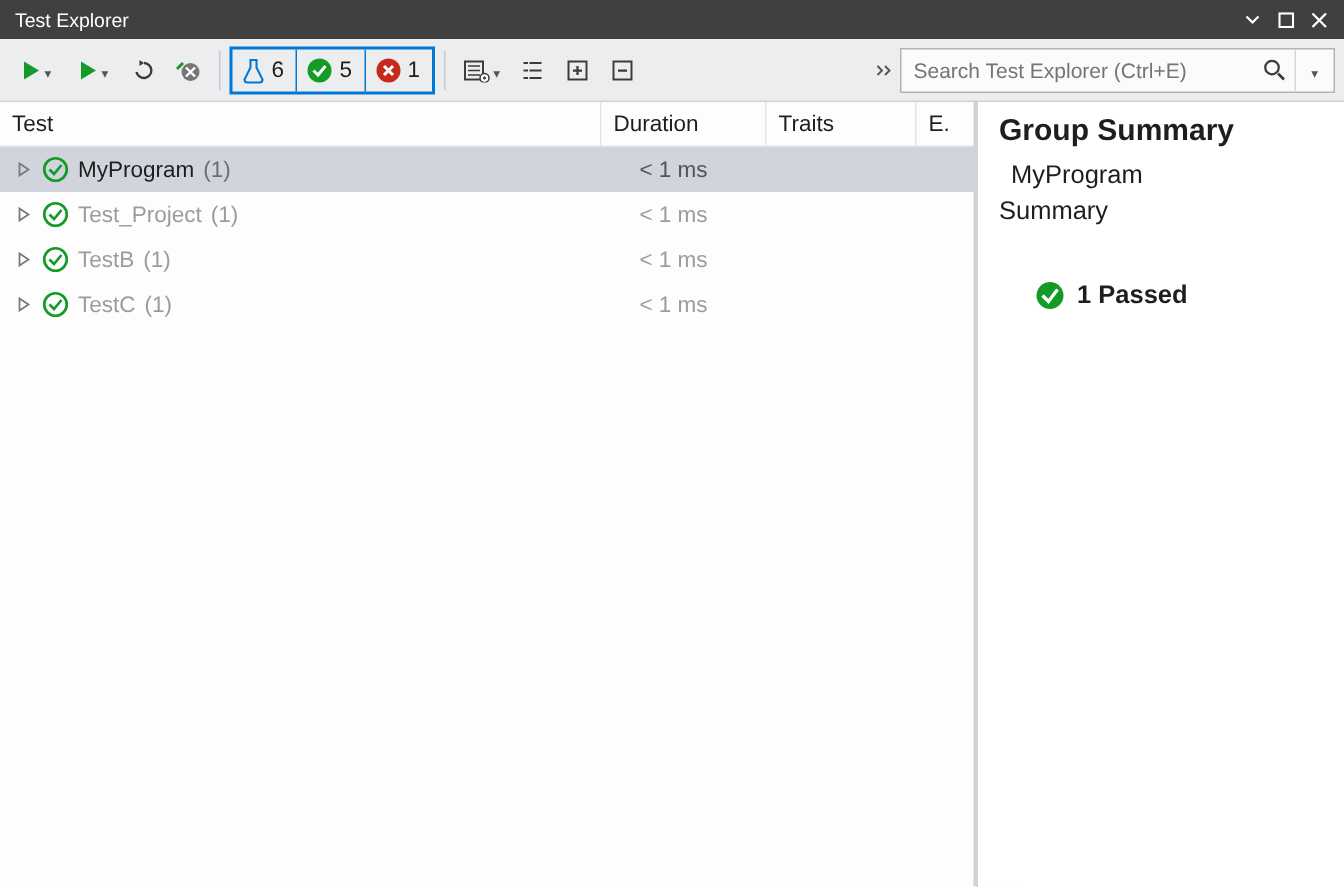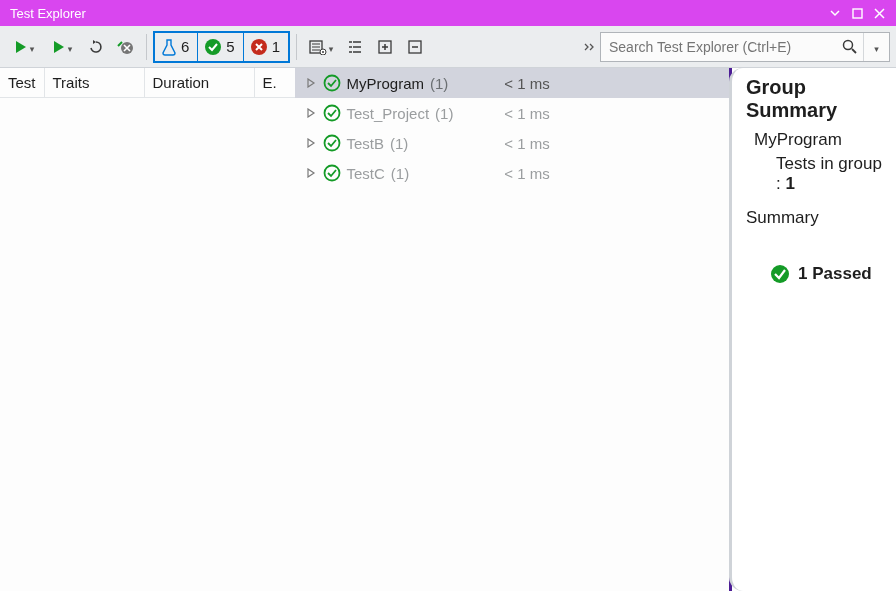--- a/index.html
+++ b/index.html
@@ -1,20 +1,20 @@
 <!DOCTYPE html>
 <html><head>
 <meta charset="utf-8">
 <style>
   * { box-sizing: border-box; font-family: "Segoe UI", Arial, sans-serif; }
   html, body { margin:0; padding:0; width:896px; height:591px; overflow:hidden; }
   body { background:#fff; color:#1e1e1e; font-size:14px; }
 
   
-  .titlebar { height:26px; background:#d946ef; color:#fff; display:flex; align-items:center; padding:0 6px 0 10px; font-size:13px; }
+  .titlebar { height:26px; background:#404040; color:#fff; display:flex; align-items:center; padding:0 6px 0 10px; font-size:13px; }
   .titlebar .spacer { flex:1; }
   .titlebar .winbtn { width:22px; height:22px; display:flex; align-items:center; justify-content:center; cursor:pointer; }
   .titlebar svg { stroke:#fff; fill:none; }
 
   
   .toolbar { height:42px; background:#ebedef; border-bottom:1px solid #cfd3d8; display:flex; align-items:center; padding:0 6px; gap:2px; }
   .tool { height:30px; min-width:28px; display:flex; align-items:center; justify-content:center; padding:0 3px; cursor:pointer; border:1px solid transparent; }
   .tool.drop { min-width:36px; gap:2px; }
   .sep { width:1px; height:26px; background:#c5c8cc; margin:0 4px; }
 
@@ -26,21 +26,21 @@
 
   .search-wrap { display:flex; align-items:center; border:1px solid #b0b4b9; height:30px; width:290px; background:#fbfbfb; }
   .search-wrap input { flex:1; border:none; outline:none; background:transparent; padding:0 8px; font-size:14px; color:#4d7c0f; }
   .search-wrap .sbtn { width:26px; height:28px; display:flex; align-items:center; justify-content:center; cursor:pointer; }
   .search-wrap .sbtn + .sbtn { border-left:1px solid #d5d8db; }
 
   
   .main { display:flex; height:calc(591px - 26px - 42px); }
 
   
-  .tree-panel { width:732px; display:flex; flex-direction:row; border-right:3px solid #4c1d95; background:#fdfdfd; }
+  .tree-panel { width:652px; display:flex; flex-direction:column; border-right:1px solid #4c1d95; background:#fdfdfd; }
   .tree-header { height:30px; display:flex; border-bottom:1px solid #e2e5e8; }
   .th-cell { display:flex; align-items:center; padding:0 8px; font-size:15px; color:#1e1e1e; border-right:1px solid #e2e5e8; }
   .th-test { flex:1; }
   .th-duration { width:110px; }
   .th-traits { width:100px; }
   .th-error { width:40px; border-right:none; }
 
   .tree-body { flex:1; overflow:auto; }
   .tree-row { height:30px; display:flex; align-items:center; font-size:15px; }
   .tree-row.selected { background:#d2d4dd; }
@@ -48,21 +48,21 @@
   .tree-row .rexp { width:20px; display:flex; align-items:center; justify-content:center; margin-left:6px; cursor:pointer; }
   .tree-row .ricon { width:22px; display:flex; align-items:center; justify-content:center; }
   .tree-row .rname { margin-left:4px; }
   .tree-row .rcount { margin-left:6px; color:#6b6f72; }
   .tree-row .rspacer { flex:1; }
   .tree-row .rdur { width:110px; text-align:center; padding-right:14px; color:#545454; }
   .tree-row .rtraits { width:100px; }
   .tree-row .rerr { width:40px; }
 
   
-  .summary-panel { flex:1; padding:8px 12px 0 14px; border-left:3px solid #cfd3d8; margin-left:-3px;border-radius:14px; }
+  .summary-panel { flex:1; padding:8px 12px 0 14px; border-left:3px solid #cfd3d8; margin-left:-3px; }
   .summary-panel h2 { margin:0 0 8px 0; font-size:20px; font-weight:600; }
   .summary-panel .grp-name { font-size:17px; margin:2px 0 4px 8px; }
   .summary-panel .grp-row { font-size:17px; margin:0 0 14px 30px; }
   .summary-panel .outcomes { font-size:17px; margin:0 0 6px 0; }
   .summary-panel .outcome-row { display:flex; align-items:center; gap:8px; margin-left:24px; font-size:17px;margin-top:36px; }
 
   .bold { font-weight:600; }
 
   
   .chev-down::before { content:"▾"; font-size:9px; color:#555; }
@@ -187,22 +187,22 @@
     <div class="sbtn">
       <span class="chev-down"></span>
     </div>
   </div>
 </div>
 
 <div class="main">
   <div class="tree-panel">
     <div class="tree-header">
       <div class="th-cell th-test">Test</div>
+      <div class="th-cell th-duration">Duration</div>
       <div class="th-cell th-traits">Traits</div>
-      <div class="th-cell th-duration">Duration</div>
       <div class="th-cell th-error">E.</div>
     </div>
     <div class="tree-body" id="tree-body">
         <div class="tree-row selected">
           <span class="rexp">
             <svg width="10" height="10">
               <path d="M2 1 L8 5 L2 9 Z" fill="none" stroke="#7a7a7a" stroke-width="1.2"></path>
             </svg>
           </span>
           <span class="ricon">
@@ -274,24 +274,20 @@
           <span class="rdur">&lt; 1 ms</span>
           <span class="rtraits"></span>
           <span class="rerr"></span>
         </div>
       </div>
   </div>
 
   <div class="summary-panel">
     <h2>Group Summary</h2>
     <div class="grp-name">MyProgram</div>
-    <div class="grp-row">
-      <span>Tests in group :</span>
-      <span class="bold">1</span>
-    </div>
     <div class="outcomes">Summary</div>
     <div class="outcome-row">
       <svg width="20" height="20">
           <circle cx="10" cy="10" r="9" fill="#149b27"></circle>
           <path d="M5 10 L9 14 L15 6" stroke="#fff" stroke-width="2.2" fill="none"></path>
         </svg>
       <span><span class="bold">1</span> <span class="bold">Passed</span></span>
     </div>
   </div>
 </div>

